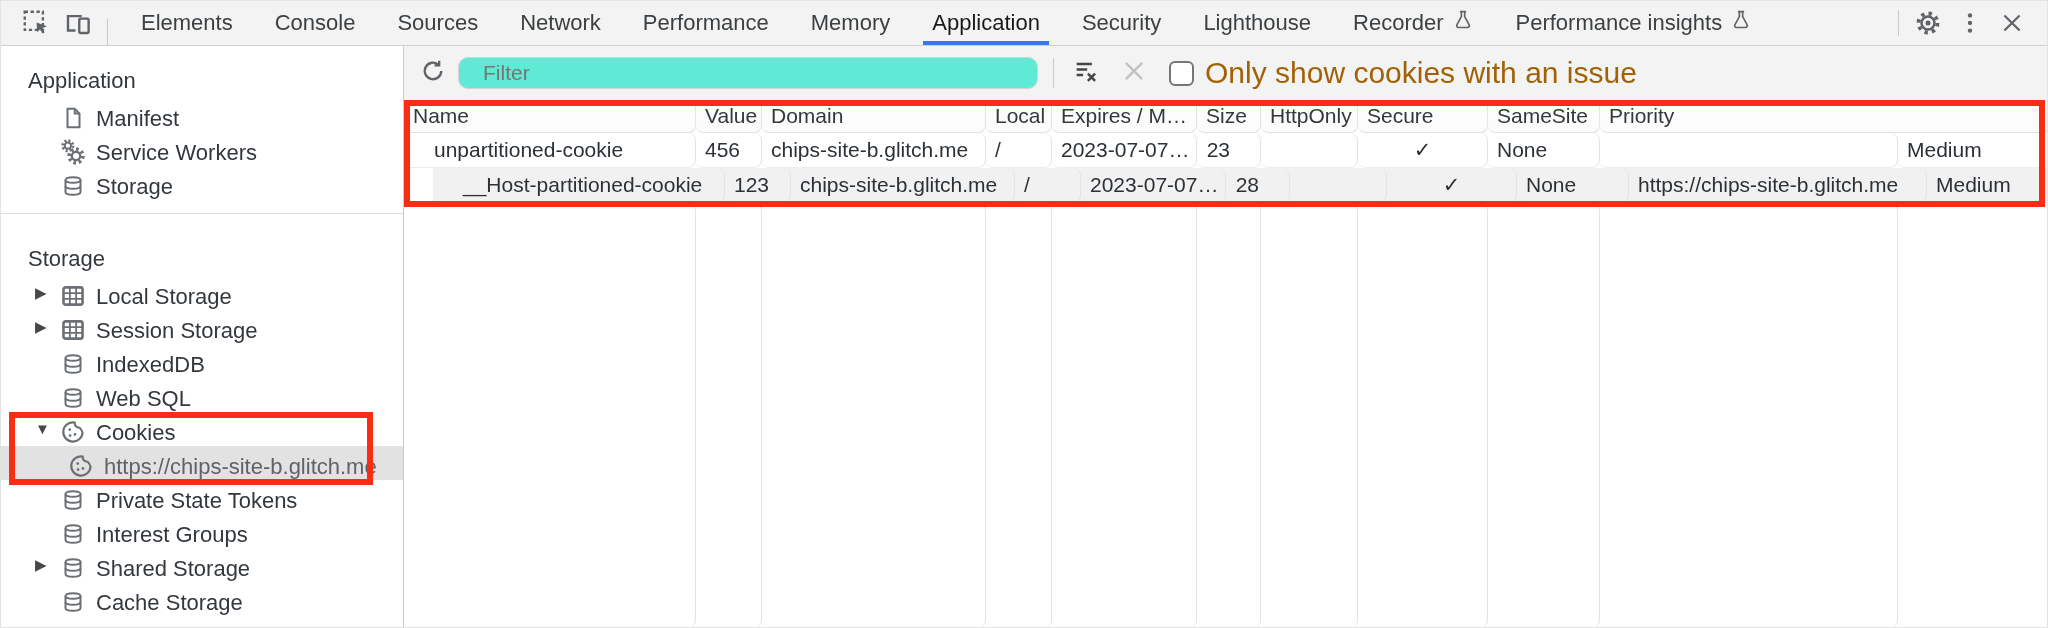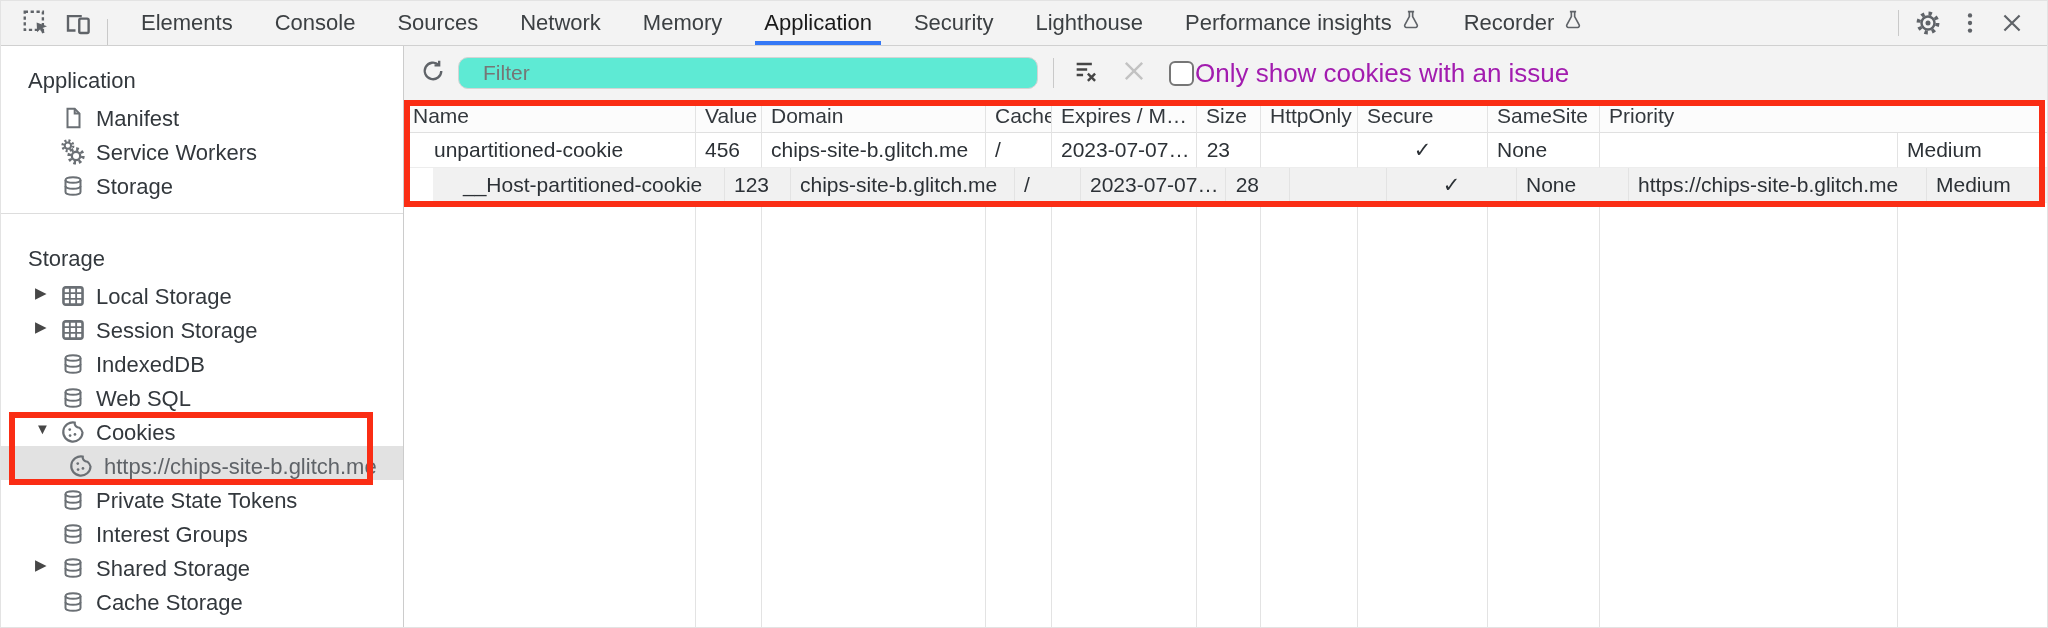--- a/index.html
+++ b/index.html
@@ -65,25 +65,25 @@
   .filter-input{
     width:580px; height:32px; margin-left:6px; border:1px solid #d4d4d4; border-radius:10px;
     background:#5eead4; font-family:inherit; font-size:21px; color:#333; padding:0 24px; outline:none;
   }
   .filter-input::placeholder{ color:#767676; }
   .cookie-toolbar .vsep{ margin:0 13px 0 15px; height:30px; }
   .icon-btn.disabled{ color:#c2c2c2; }
   .checkbox{
     width:25px; height:25px; border:2px solid #767676; border-radius:6px; background:#fff; margin-left:16px; flex:0 0 25px;
   }
-  .cb-label{ margin-left:1px; font-size:26px; color:#a21caf; white-space:nowrap; }
+  .cb-label{ margin-left:11px; font-size:30px; color:#a16207; white-space:nowrap; }
   
   .grid-area{ flex:1; position:relative; background:#fff; display:flex; flex-direction:column; overflow:hidden; }
   .thead,.trow,.gempty{ display:flex; width:1645px; }
-  .th,.td,.gcell{ border-right:1px solid var(--grid-line,#e3e3e3); overflow:hidden; white-space:nowrap; }
+  .th,.td,.gcell{ border-right:1px solid var(--grid-line,#e3e3e3); overflow:hidden; white-space:nowrap;border-radius:8px; }
   .thead{ height:33px; background:#fcfcfc; }
   .th{ font-size:21px; color:#33383d; display:flex; align-items:center; padding:0 9px; border-bottom:1px solid #e0e0e0; }
   .trow{ height:35px; }
   .td{ font-size:21px; color:#2c3136; display:flex; align-items:center; padding:0 9px; border-bottom:1px solid #ededed; text-overflow:ellipsis; }
   .trow.alt{ background:var(--stripe-bg,#f1f1f1);margin-left:29px; }
   .td.name{ padding-left:30px; }
   .td.num{ justify-content:flex-end; padding-right:30px; }
   .td.center{ justify-content:center; }
   .gempty{ flex:1; }
   .c0{ width:292px; flex:0 0 292px; }
@@ -130,41 +130,44 @@
       <div class="tab">
           <span>Console</span>
         </div>
       <div class="tab">
           <span>Sources</span>
         </div>
       <div class="tab">
           <span>Network</span>
         </div>
       <div class="tab">
+          <span>Performance</span>
+        </div>
+      <div class="tab">
           <span>Memory</span>
         </div>
       <div class="tab active">
           <span>Application</span>
         </div>
       <div class="tab">
           <span>Security</span>
         </div>
       <div class="tab">
           <span>Lighthouse</span>
         </div>
       <div class="tab">
-        <span>Performance insights</span>
+        <span>Recorder</span>
         <span class="flask">
           <svg width="22" height="24" viewBox="0 0 24 24" fill="none" stroke="currentColor" stroke-width="1.8">
             <path d="M8.6 2.8 h6.8 M10.2 2.8 v5.4 L5.3 17.4 A1.9 1.9 0 0 0 7 20.2 h10 a1.9 1.9 0 0 0 1.7-2.8 L13.8 8.2 V2.8"></path>
           </svg>
         </span>
       </div>
       <div class="tab">
-        <span>Recorder</span>
+        <span>Performance insights</span>
         <span class="flask">
           <svg width="22" height="24" viewBox="0 0 24 24" fill="none" stroke="currentColor" stroke-width="1.8">
             <path d="M8.6 2.8 h6.8 M10.2 2.8 v5.4 L5.3 17.4 A1.9 1.9 0 0 0 7 20.2 h10 a1.9 1.9 0 0 0 1.7-2.8 L13.8 8.2 V2.8"></path>
           </svg>
         </span>
       </div>
     </div>
 
     <div class="tabbar-right">
       <div class="vsep"></div>
@@ -387,21 +390,21 @@
         </div>
         <span class="checkbox"></span>
         <span class="cb-label">Only show cookies with an issue</span>
       </div>
 
       <div class="grid-area">
         <div class="thead">
           <div class="th c0">Name</div>
           <div class="th c1">Value</div>
           <div class="th c2">Domain</div>
-          <div class="th c3">Cache</div>
+          <div class="th c3">Local</div>
           <div class="th c4">Expires / M…</div>
           <div class="th c5">Size</div>
           <div class="th c6">HttpOnly</div>
           <div class="th c7">Secure</div>
           <div class="th c8">SameSite</div>
           <div class="th c10">Priority</div>
         </div>
 
         <div class="trow">
           <div class="td c0 name">unpartitioned-cookie</div>

